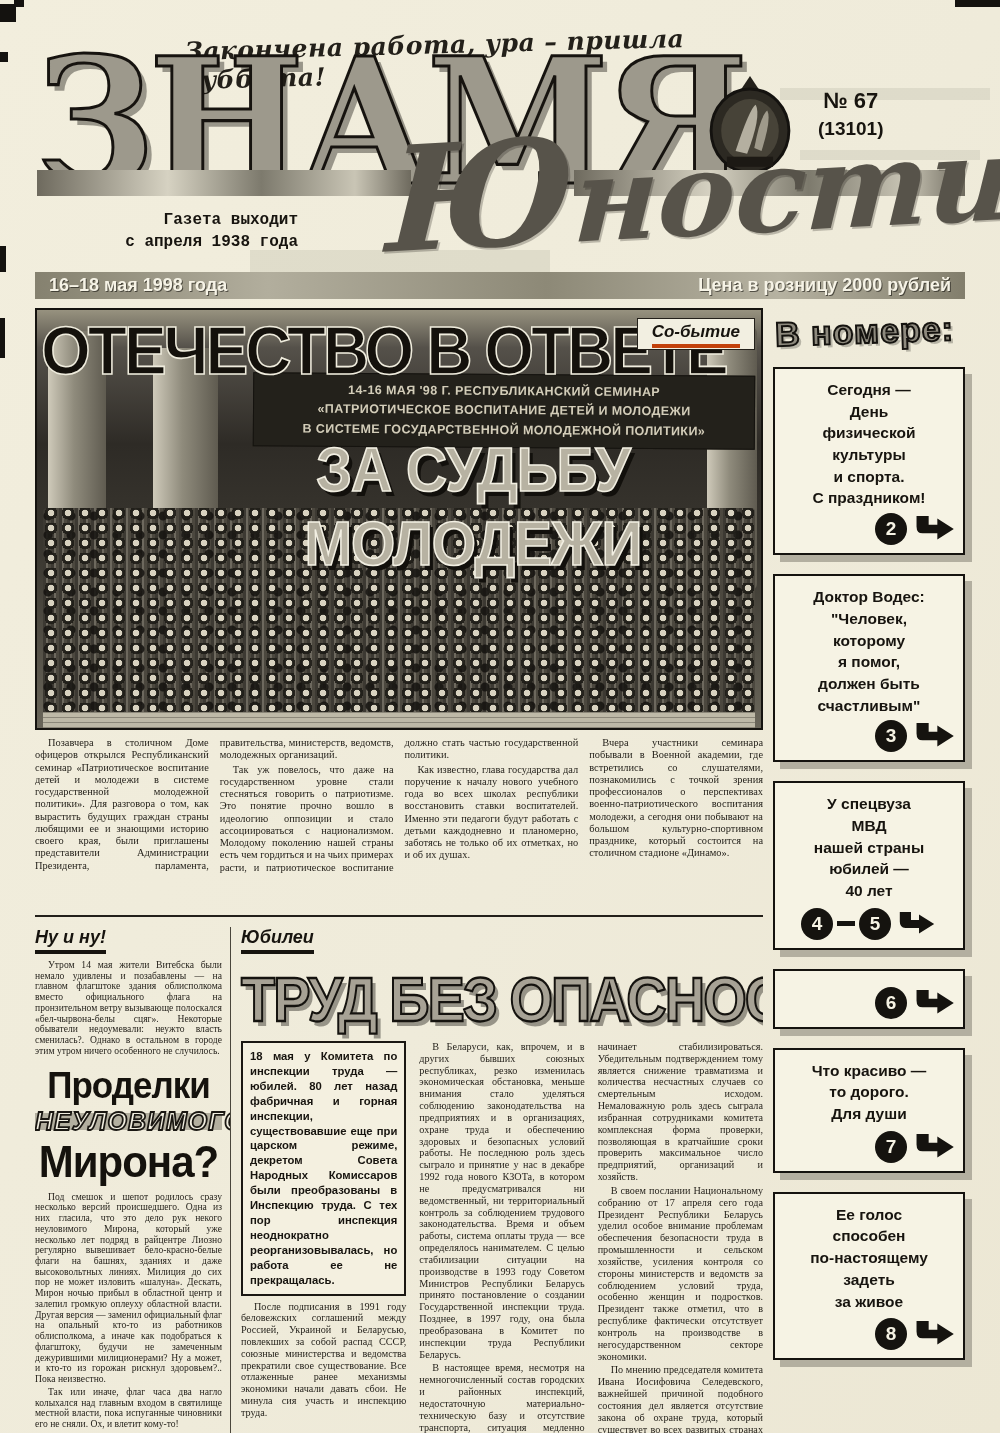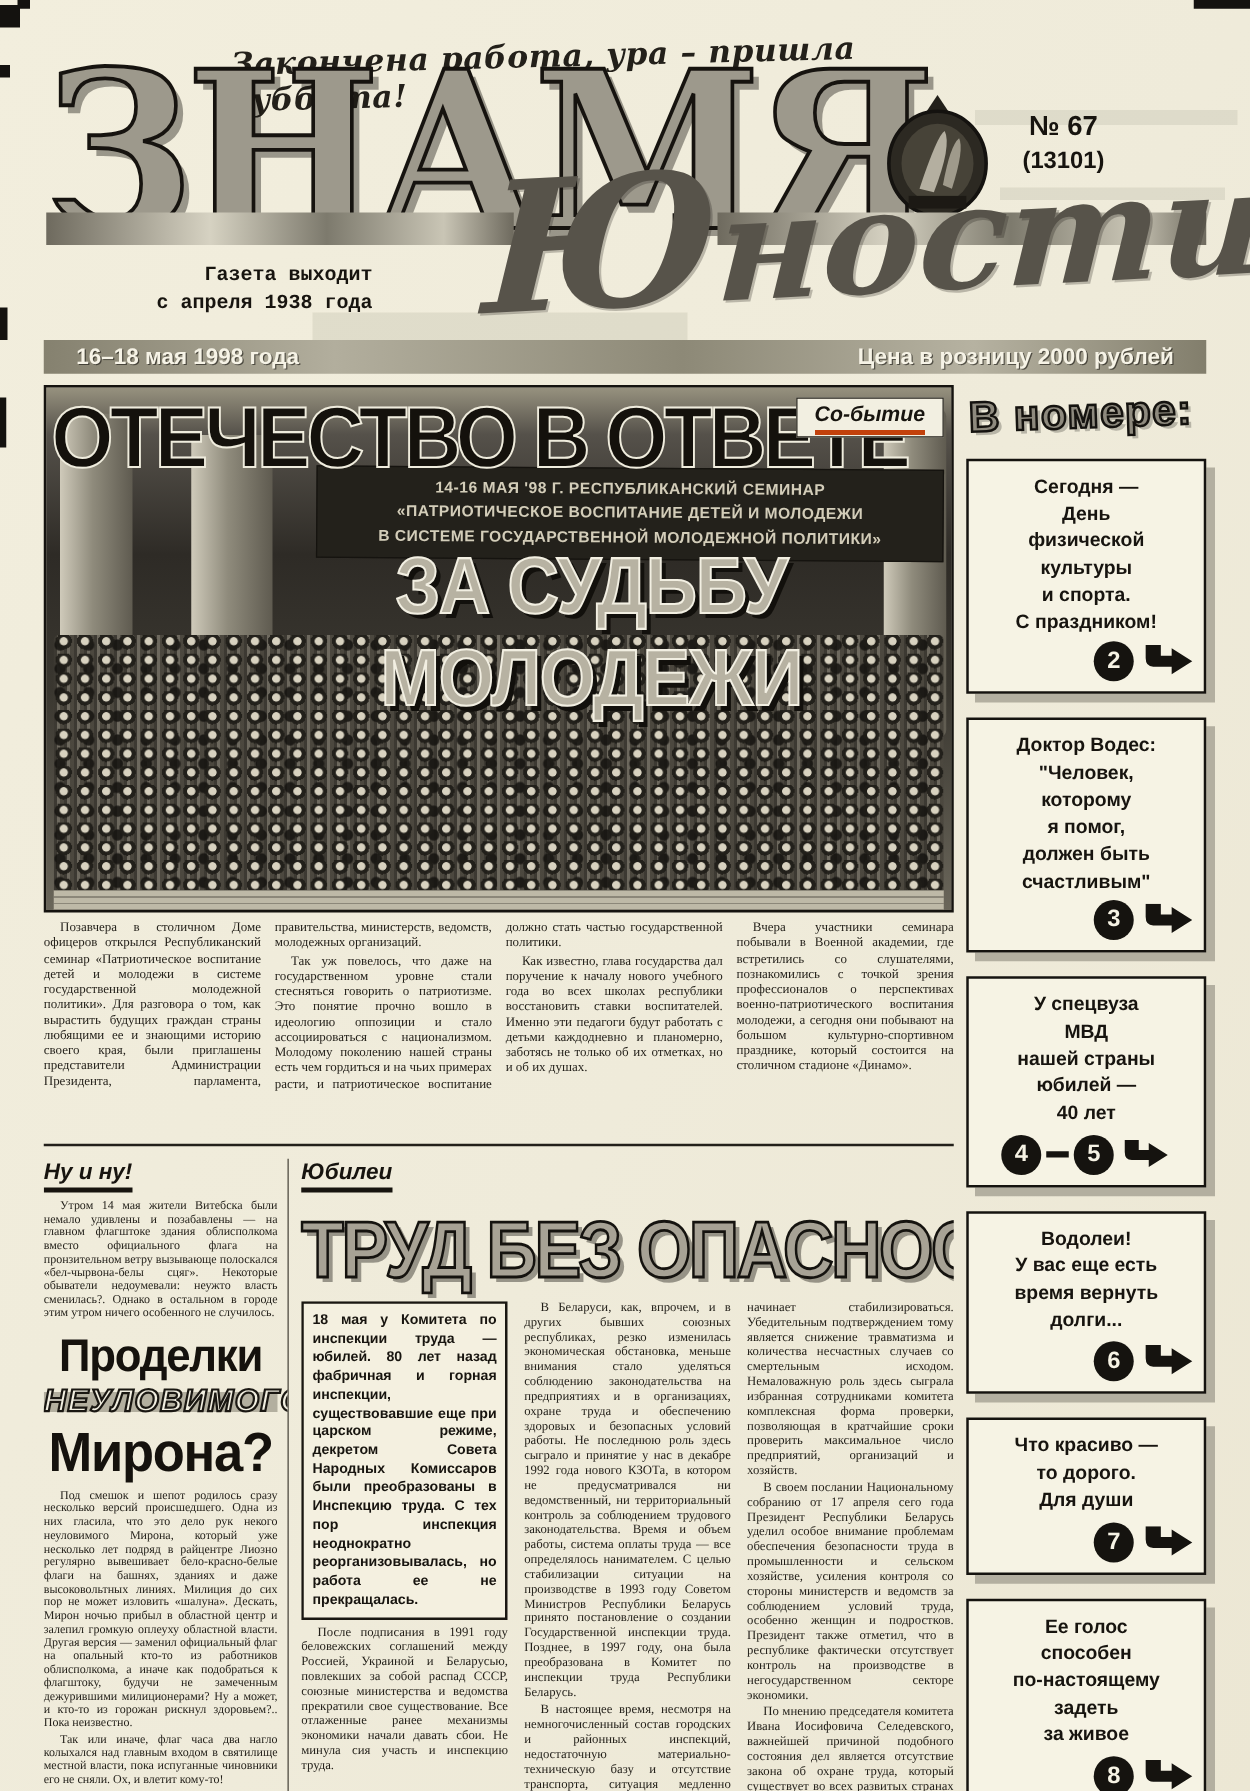--- a/index.html
+++ b/index.html
@@ -16,21 +16,21 @@
   .badge{position:absolute;left:706px;top:76px;}
   .issue{position:absolute;left:818px;top:88px;font-family:"Liberation Sans",sans-serif;font-weight:bold;text-align:center;color:#17140f;}
   .issue .no{font-size:22px;}
   .issue .code{font-size:19px;margin-top:4px;text-align:right;}
   .graybar{position:absolute;height:26px;background:linear-gradient(90deg,#6e6a5e 0%,#d6d2c2 35%,#7d7a6d 60%,#c9c5b5 85%,#6e6a5e 100%);}
   .bar-left{left:37px;top:170px;width:374px;}
   .bar-right{left:574px;top:170px;width:391px;}
   .yunosti{position:absolute;left:392px;top:128px;width:590px;font-family:"DejaVu Serif",serif;font-style:italic;font-weight:bold;font-size:116px;line-height:1;transform:rotate(-3deg) skewX(-6deg);transform-origin:left top;color:#57534a;text-shadow:2px 2px 0 rgba(22,19,15,.25);}
   .yunosti::first-letter{font-size:1.25em;}
   .founded{position:absolute;left:88px;top:210px;width:210px;text-align:right;font-family:Liberation Mono, monospace;font-weight:bold;font-size:16px;line-height:1.35;white-space:pre-line;color:#17140f;}
-  .datebar{position:absolute;left:35px;top:272px;width:930px;height:27px;background:linear-gradient(90deg,#85816f 0%,#b2ae9d 25%,#8d8977 55%,#b6b2a1 80%,#827e6c 100%);display:flex;justify-content:space-between;align-items:center;padding:0 26px;box-sizing:border-box;}
+  .datebar{position:absolute;left:35px;top:272px;width:930px;height:27px;background:linear-gradient(90deg,#85816f 0%,#b2ae9d 25%,#8d8977 55%,#b6b2a1 80%,#827e6c 100%);display:flex;justify-content:space-between;align-items:center;padding:0 14px;box-sizing:border-box;}
   .datebar span{font-family:"Liberation Sans",sans-serif;font-weight:bold;font-size:18px;color:#f6f3e6;text-shadow:1px 1px 0 rgba(20,18,14,.6);}
 
   
   .content{position:absolute;left:35px;top:308px;width:930px;display:flex;gap:10px;}
   .main-col{width:728px;}
   .sidebar{width:192px;}
 
   
   .photo{position:relative;height:422px;border:2px solid #15130f;box-sizing:border-box;background:linear-gradient(180deg,#97927f 0%,#55514a 9%,#2e2b26 32%,#3a3730 58%,#6a665a 100%);overflow:hidden;}
   .pcol{position:absolute;background:linear-gradient(90deg,#cfcaba,#8f8b7c 45%,#5f5b50);border-radius:6px;}
@@ -227,24 +227,20 @@
           <div class="pgnum">4</div>
           <div class="pgdash"></div>
           <div class="pgnum">5</div>
           <svg class="arr" width="40" height="24" viewBox="0 0 50 30">
               <path d="M6 0 h14 v10 h10 V3 l19 12 -19 12 v-7 H13 Q6 20 6 12 Z" fill="#15130f"></path>
             </svg>
         </div>
       </div>
 
       <div class="sb-box">
-        <div class="sb-text">Водолеи!
-У вас еще есть
-время вернуть
-долги...</div>
         <div class="sb-pager">
           <div class="pgnum">6</div>
           <svg class="arr" width="44" height="26" viewBox="0 0 50 30">
               <path d="M6 0 h14 v10 h10 V3 l19 12 -19 12 v-7 H13 Q6 20 6 12 Z" fill="#15130f"></path>
             </svg>
         </div>
       </div>
 
       <div class="sb-box">
         <div class="sb-text">Что красиво —

